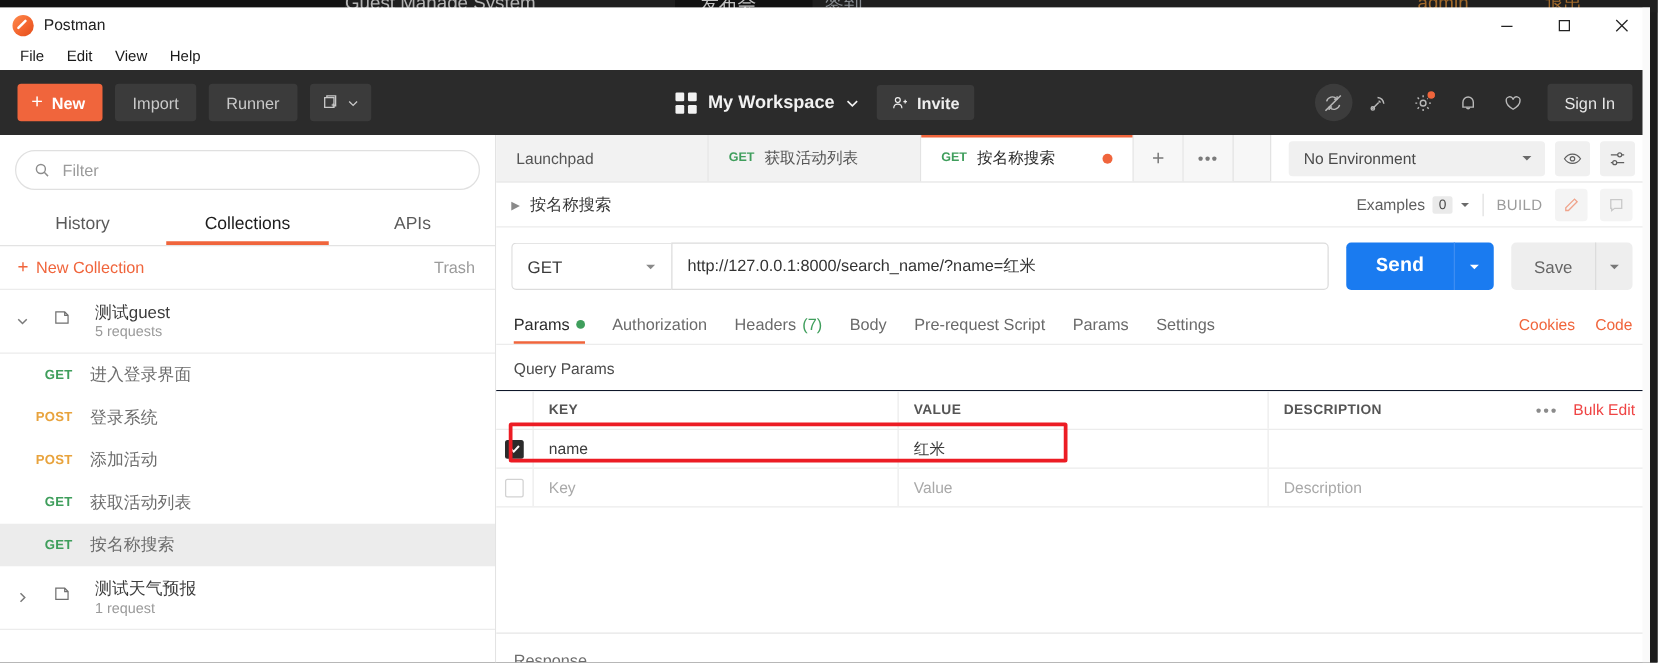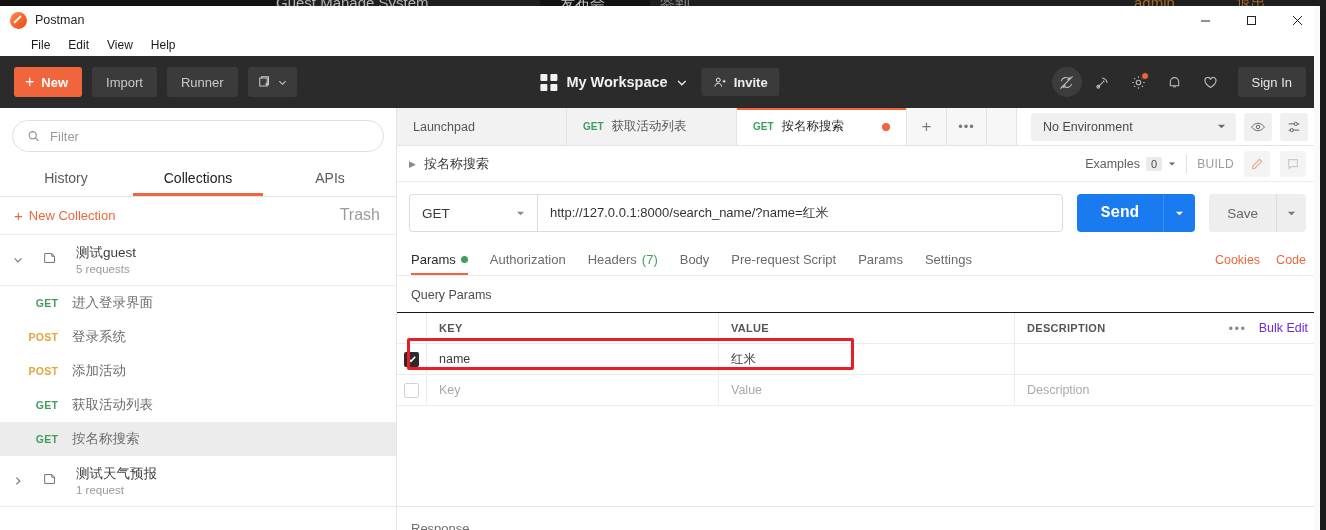--- a/index.html
+++ b/index.html
@@ -49,21 +49,21 @@
   .app-title { font-size: 12.5px; color: #222; }
   .win-btns { position: absolute; right: 0; top: 0; display: flex; height: 28px; }
   .win-btn {
     width: 46px; height: 28px; display: flex; align-items: center; justify-content: center;
     color: #222;
   }
   .win-btn svg { display: block; }
 
   .menubar {
     height: 22px; background: #fff; display: flex; align-items: center;
-    padding-left: 23px; gap: 2px;
+    padding-left: 8px; gap: 2px;
   }
   .menu-item {
     font-size: 12px; color: #1a1a1a; padding: 2px 8px; border-radius: 2px;
   }
 
   
   .toolbar {
     height: 52px; background: #2b2b2b; display: flex; align-items: center;
     padding: 0 14px; position: relative;
   }
@@ -132,21 +132,21 @@
     content: ""; position: absolute; left: 50%; transform: translateX(-50%);
     bottom: 0; width: 130px; height: 3px; background: #f0653c;
   }
 
   .collection-actions {
     display: flex; align-items: center; justify-content: space-between;
     padding: 9px 16px 10px 14px; border-bottom: 1px solid #ececec;
   }
   .new-collection { color: #f0653c; font-size: 13px; display: flex; align-items: center; gap: 6px; }
   .new-collection .plus { font-size: 15px; line-height: 1; }
-  .trash-link { color: #9b9b9b; font-size: 16px; text-align: right; }
+  .trash-link { color: #9b9b9b; font-size: 13px; text-align: right; }
 
   .coll-list { flex: 1; overflow: auto; }
   .coll-row {
     display: flex; align-items: center; gap: 18px; padding: 9px 14px 10px 12px;
     border-bottom: 1px solid #ececec;
   }
   .chev { width: 12px; color: #7a7a7a; display: flex; align-items: center; justify-content: center; flex: none; }
   .folder-ic { flex: none; color: #6f6f6f; }
   .coll-name { font-size: 13.5px; color: #3d3d3d; line-height: 1.35; }
   .coll-sub { font-size: 11.5px; color: #9a9a9a; margin-top: 1px; }
@@ -246,21 +246,21 @@
   .ptable { border-top: 1px solid #0f172a; }
   .ptable .row { display: flex; border-bottom: 1px solid #ececec; min-height: 31px; }
   .ptable .chk-cell { width: 30px; border-right: 1px solid #ececec; display: flex; align-items: center; justify-content: center; flex: none; }
   .ptable .c-key { width: 292px; border-right: 1px solid #ececec; display: flex; align-items: center; padding-left: 12px; flex: none; }
   .ptable .c-val { width: 296px; border-right: 1px solid #ececec; display: flex; align-items: center; padding-left: 12px; flex: none; }
   .ptable .c-desc { flex: 1; display: flex; align-items: center; padding-left: 12px; min-width: 0; }
   .ptable .hdr { background: #fff; }
   .ptable .hdr .lbl { font-size: 11px; font-weight: bold; color: #555; letter-spacing: .3px; }
   .hdr-tools { display: flex; align-items: center; gap: 12px; margin-left: auto; padding-right: 12px; }
   .hdr-tools .dots { color: #8b8b8b; font-size: 13px; letter-spacing: 1.5px; }
-  .hdr-tools .bulk { color: #6d28d9; font-size: 12.5px; }
+  .hdr-tools .bulk { color: #ef4444; font-size: 12.5px; }
   .cell-txt { font-size: 12.5px; color: #3c3c3c; }
   .cell-ph { font-size: 12.5px; color: #a9a9a9; }
   .cbx {
     width: 15px; height: 15px; background: #2b2b2b; border-radius: 2px;
     display: flex; align-items: center; justify-content: center; color: #fff;
   }
   .cbx.empty { background: #fff; border: 1px solid #d2d2d2; }
 
   .params-area { position: relative; }
   .redbox {

